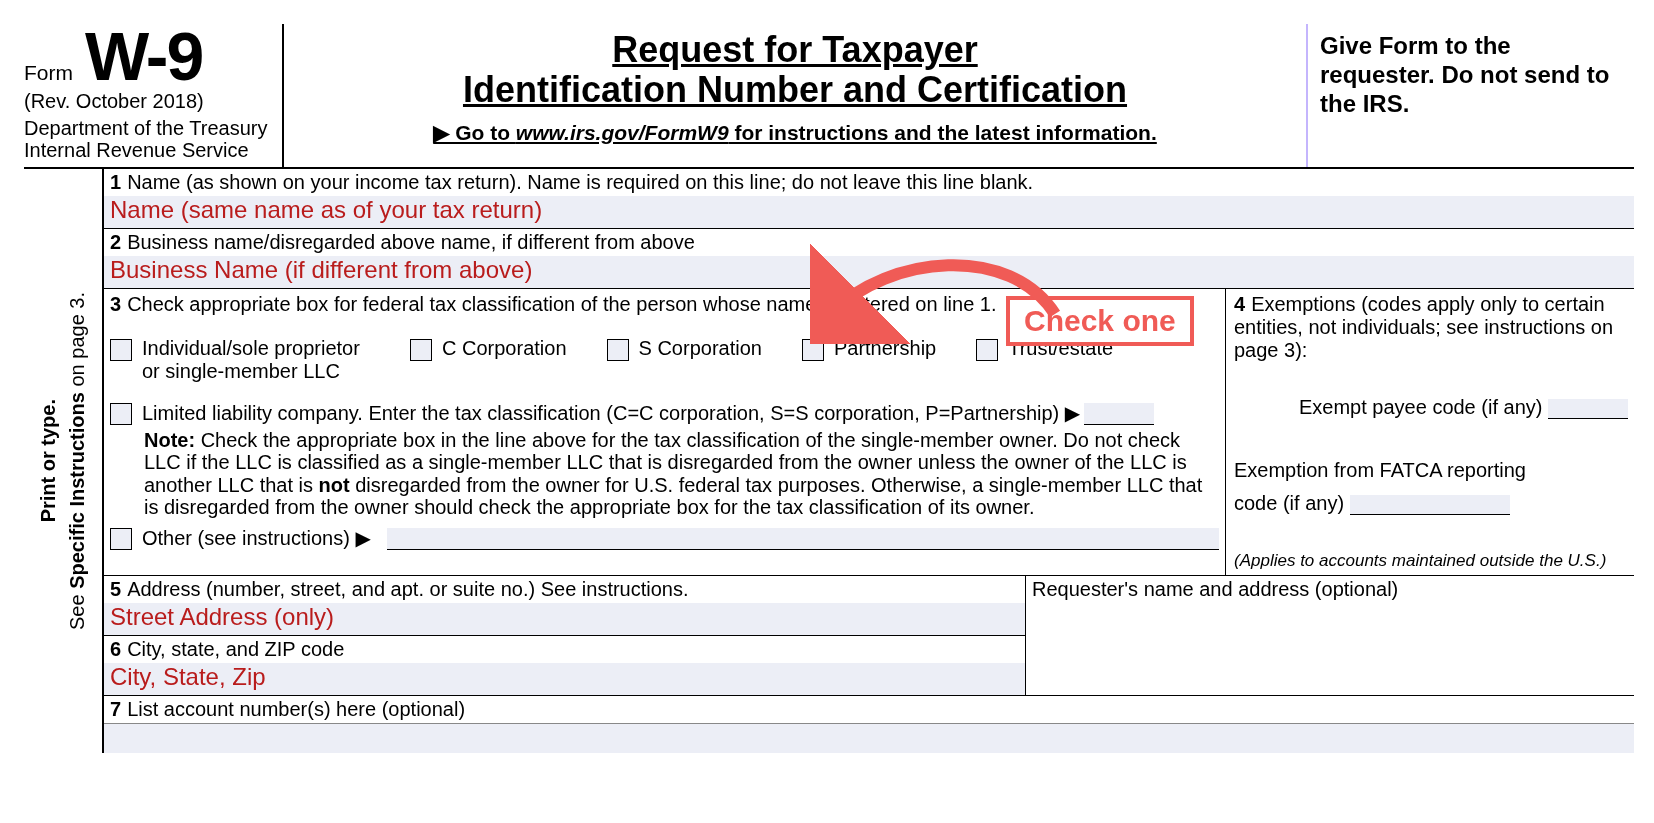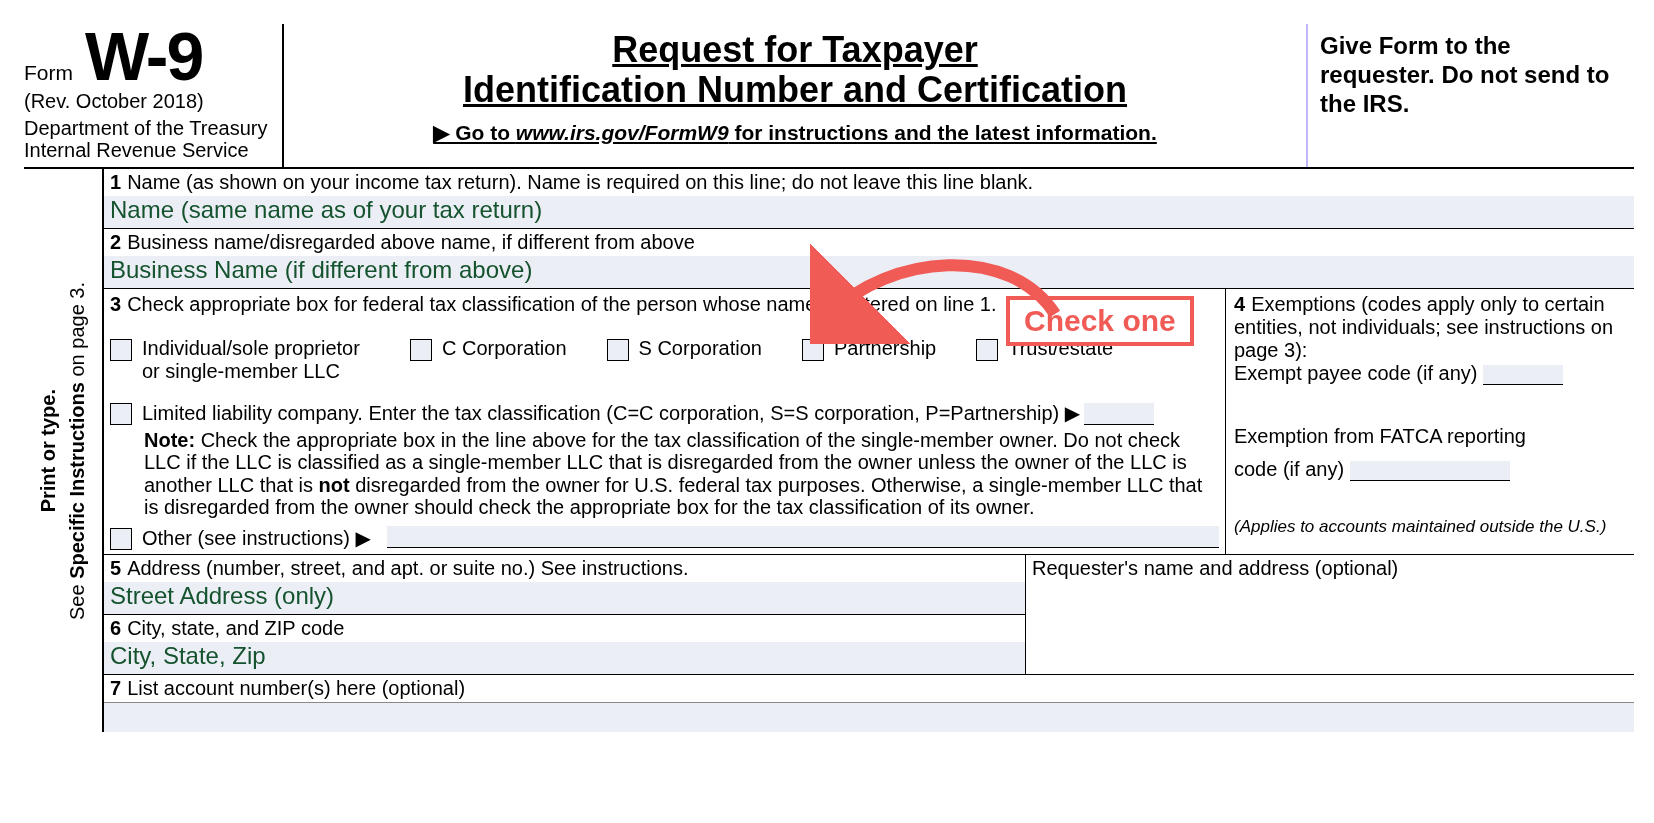--- a/index.html
+++ b/index.html
@@ -74,38 +74,38 @@
     border-bottom: 1px solid #000;
   }
   .label-row {
     font-size: 20px;
     padding: 2px 6px 2px 6px;
   }
   .label-row .num { font-weight: 700; margin-right: 6px; }
   .fill-row {
     background: #eceef6;
     font-size: 24px;
-    color: #14532d;
+    color: #b91c1c;
     padding: 0 6px 4px 6px;
     min-height: 30px;
   }
   .sec3-wrap { display: flex; border-bottom: 1.5px solid #000; }
   .sec3-left { flex: 1; border-right: 1.5px solid #000; padding: 4px 6px 4px 6px; }
   .sec3-right { width: 408px; padding: 4px 6px 4px 8px; font-size: 20px; }
   .sec3-top { font-size: 20px; }
   .check-row { display: flex; gap: 40px; margin-top: 21px; font-size: 20px; }
   .cbwrap { display: flex; align-items: flex-start; gap: 10px; }
   .cb {
     width: 22px; height: 22px; background: #eceef6; border: 1.5px solid #000; flex-shrink: 0; margin-top: 2px;
   }
   .llc-row { display: flex; align-items: flex-start; gap: 10px; margin-top: 18px; font-size: 20px; }
   .llc-blank { display: inline-block; width: 70px; border-bottom: 1.5px solid #000; background: #eceef6; height: 22px; vertical-align: bottom; margin-left: 4px; }
   .note { font-size: 20px; margin-top: 4px; padding-left: 34px; line-height: 1.12; }
   .note b { font-weight: 700; }
-  .other-row { display: flex; align-items: flex-start; gap: 10px; margin-top: 8px; font-size: 20px; }
+  .other-row { display: flex; align-items: flex-end; gap: 10px; margin-top: 8px; font-size: 20px; }
   .other-blank { flex: 1; border-bottom: 1px solid #000; background: #eceef6; height: 22px; margin-left: 6px; }
   .ex-blank { display:inline-block; width: 80px; border-bottom: 1.5px solid #000; background:#eceef6; height: 20px; vertical-align: bottom; }
   .ex-blank2 { display:inline-block; width: 160px; border-bottom: 1.5px solid #000; background:#eceef6; height: 20px; vertical-align: bottom; }
   .applies { font-style: italic; font-size: 17px; margin-top: 36px; }
   .addr-wrap { display: flex; border-bottom: 1.5px solid #000; }
   .addr-left { flex: 1; border-right: 1.5px solid #000; }
   .addr-right { width: 608px; padding: 2px 6px; font-size: 20px; }
   .callout {
     position: absolute;
     border: 4px solid #f05b56;
@@ -199,21 +199,21 @@
           <div class="other-row">
             <div class="cb"></div>
             <span>Other (see instructions) ▶</span>
             <span class="other-blank"></span>
           </div>
         </div>
         <div class="sec3-right">
           <div>
             <span class="num" style="font-weight:700;margin-right:6px;">4</span><span>Exemptions (codes apply only to certain entities, not individuals; see instructions on page 3):</span>
           </div>
-          <div style="">
+          <div style="margin-top:34px;text-align:right;">
             <span>Exempt payee code (if any)</span> <span class="ex-blank"></span>
           </div>
           <div style="margin-top:40px;">
             <span>Exemption from FATCA reporting</span>
           </div>
           <div style="margin-top:10px;">
             <span>code (if any)</span> <span class="ex-blank2"></span>
           </div>
           <div class="applies">(Applies to accounts maintained outside the U.S.)</div>
         </div>

